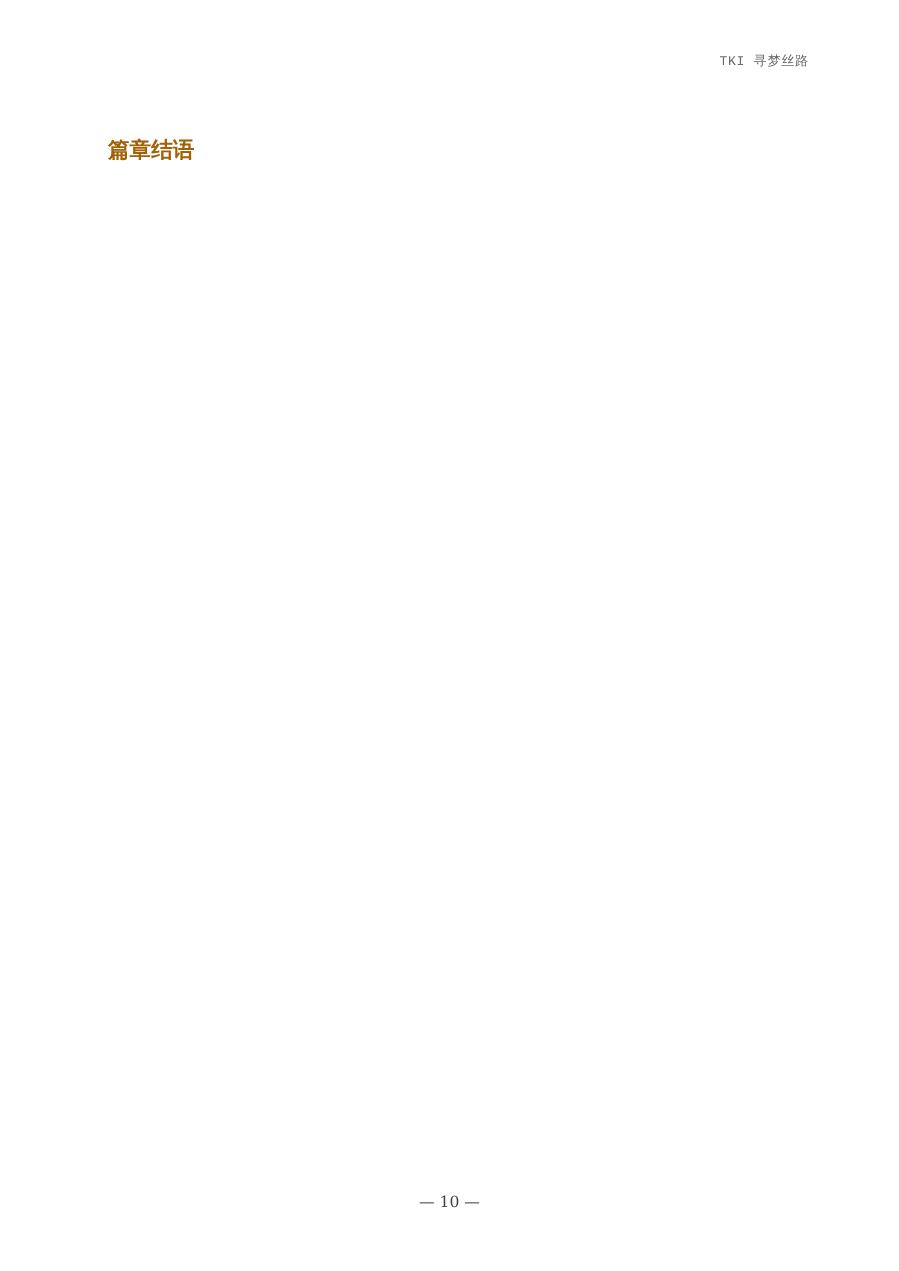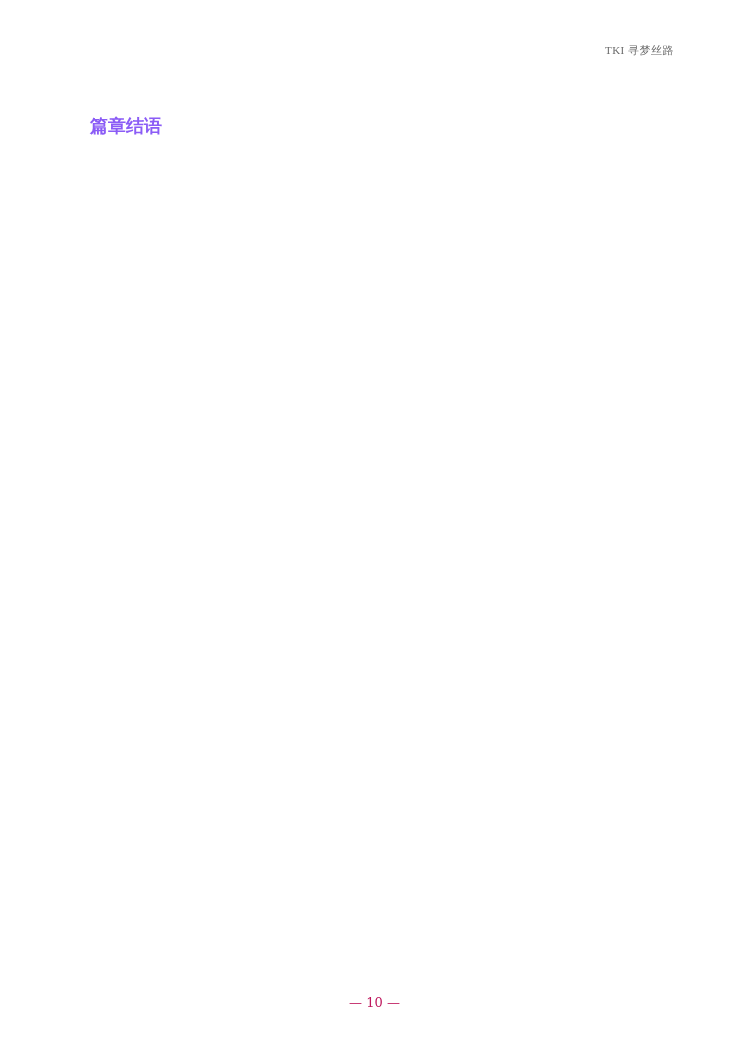--- a/index.html
+++ b/index.html
@@ -1,35 +1,35 @@
 <!DOCTYPE html>
 <html><head>
 <meta charset="utf-8">
 <style>
   html, body { margin: 0; padding: 0; background: #ffffff; }
   body { width: 749px; height: 1059px; position: relative; overflow: hidden; }
   .page { position: absolute; left: 0; top: 0; width: 749px; height: 1059px; background: #fff; }
   .header {
     position: absolute; right: 75px; top: 43px;
-    font-family: Liberation Serif, serif; font-size: 11px; color: #6a6a6a; letter-spacing: 0.5px; text-align: center;
+    font-family: Liberation Mono, monospace; font-size: 11px; color: #6a6a6a; letter-spacing: 0.5px; text-align: center;
   }
   .content {
     position: absolute; left: 90px; top: 103px; width: 584px;
     font-family: "DejaVu Serif", serif; font-size: 16.2px; color: #3a3a3a;
     line-height: 29px;
   }
   .para { margin: 0 0 14px 0; text-align: justify; text-align-last: left; }
   .para.indent { text-indent: 2em; }
   .section-title {
-    font-family: "DejaVu Sans", sans-serif; font-weight: bold; font-size: 18px; color: #8b5cf6;
+    font-family: "DejaVu Sans", sans-serif; font-weight: bold; font-size: 18px; color: #a16207;
     margin: 8px 0 0 0; line-height: 30px;
   }
   .footer {
     position: absolute; left: 0; width: 749px; top: 995px; text-align: center;
-    font-family: "DejaVu Serif", serif; font-size: 13px; color: #be185d;
+    font-family: "DejaVu Serif", serif; font-size: 13px; color: #404040;
   }
 </style>
 </head>
 <body>
 
 <div class="page">
   <div class="header">TKI 寻梦丝路</div>
 
   <div class="content">
 

